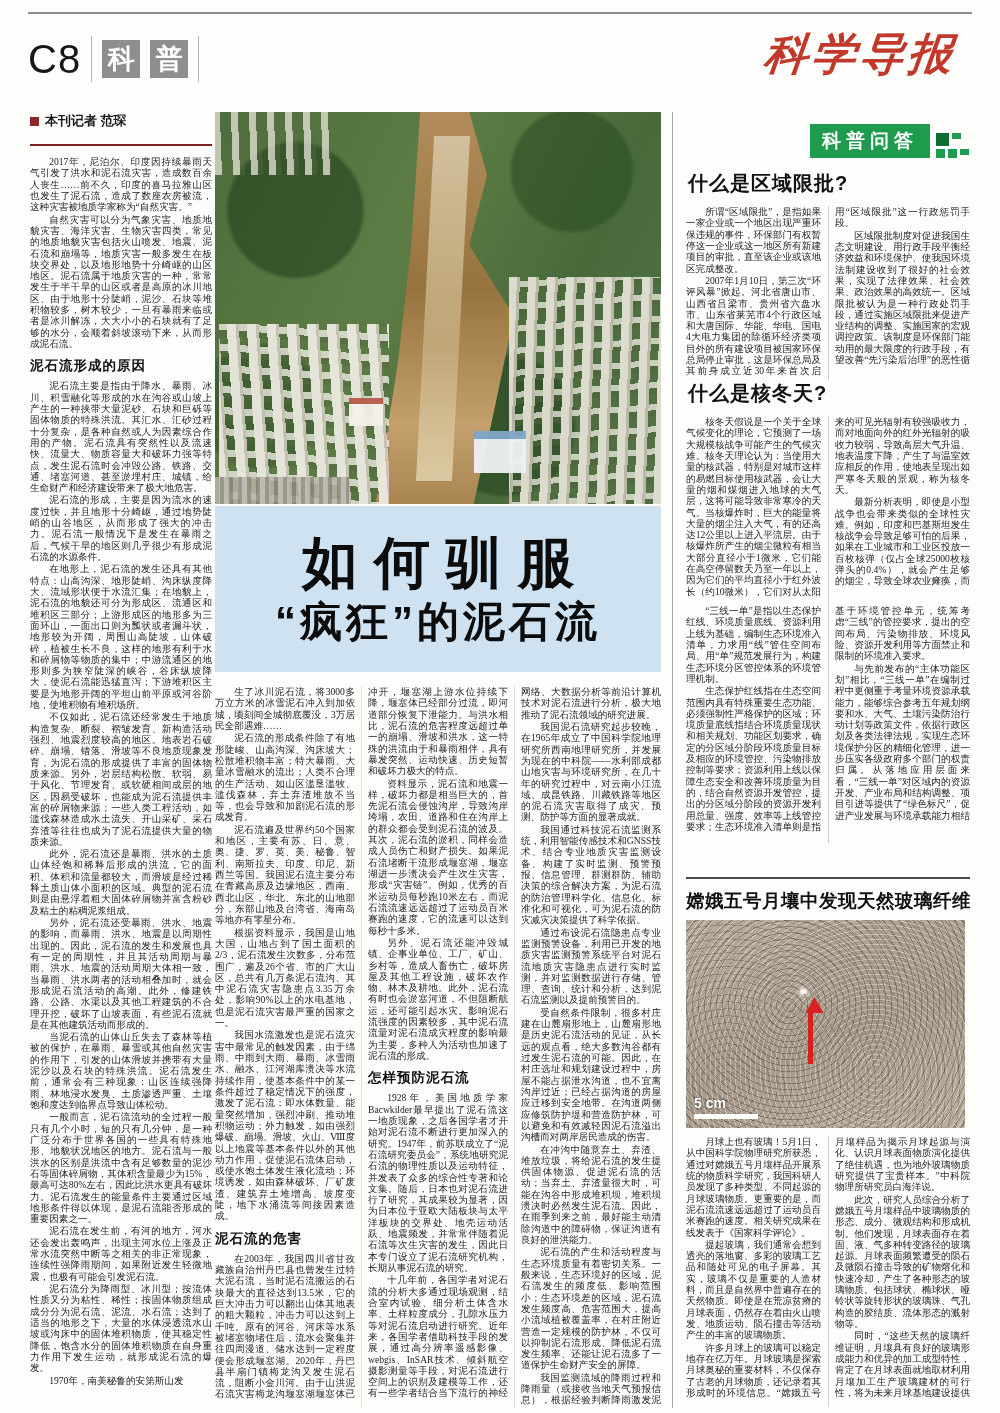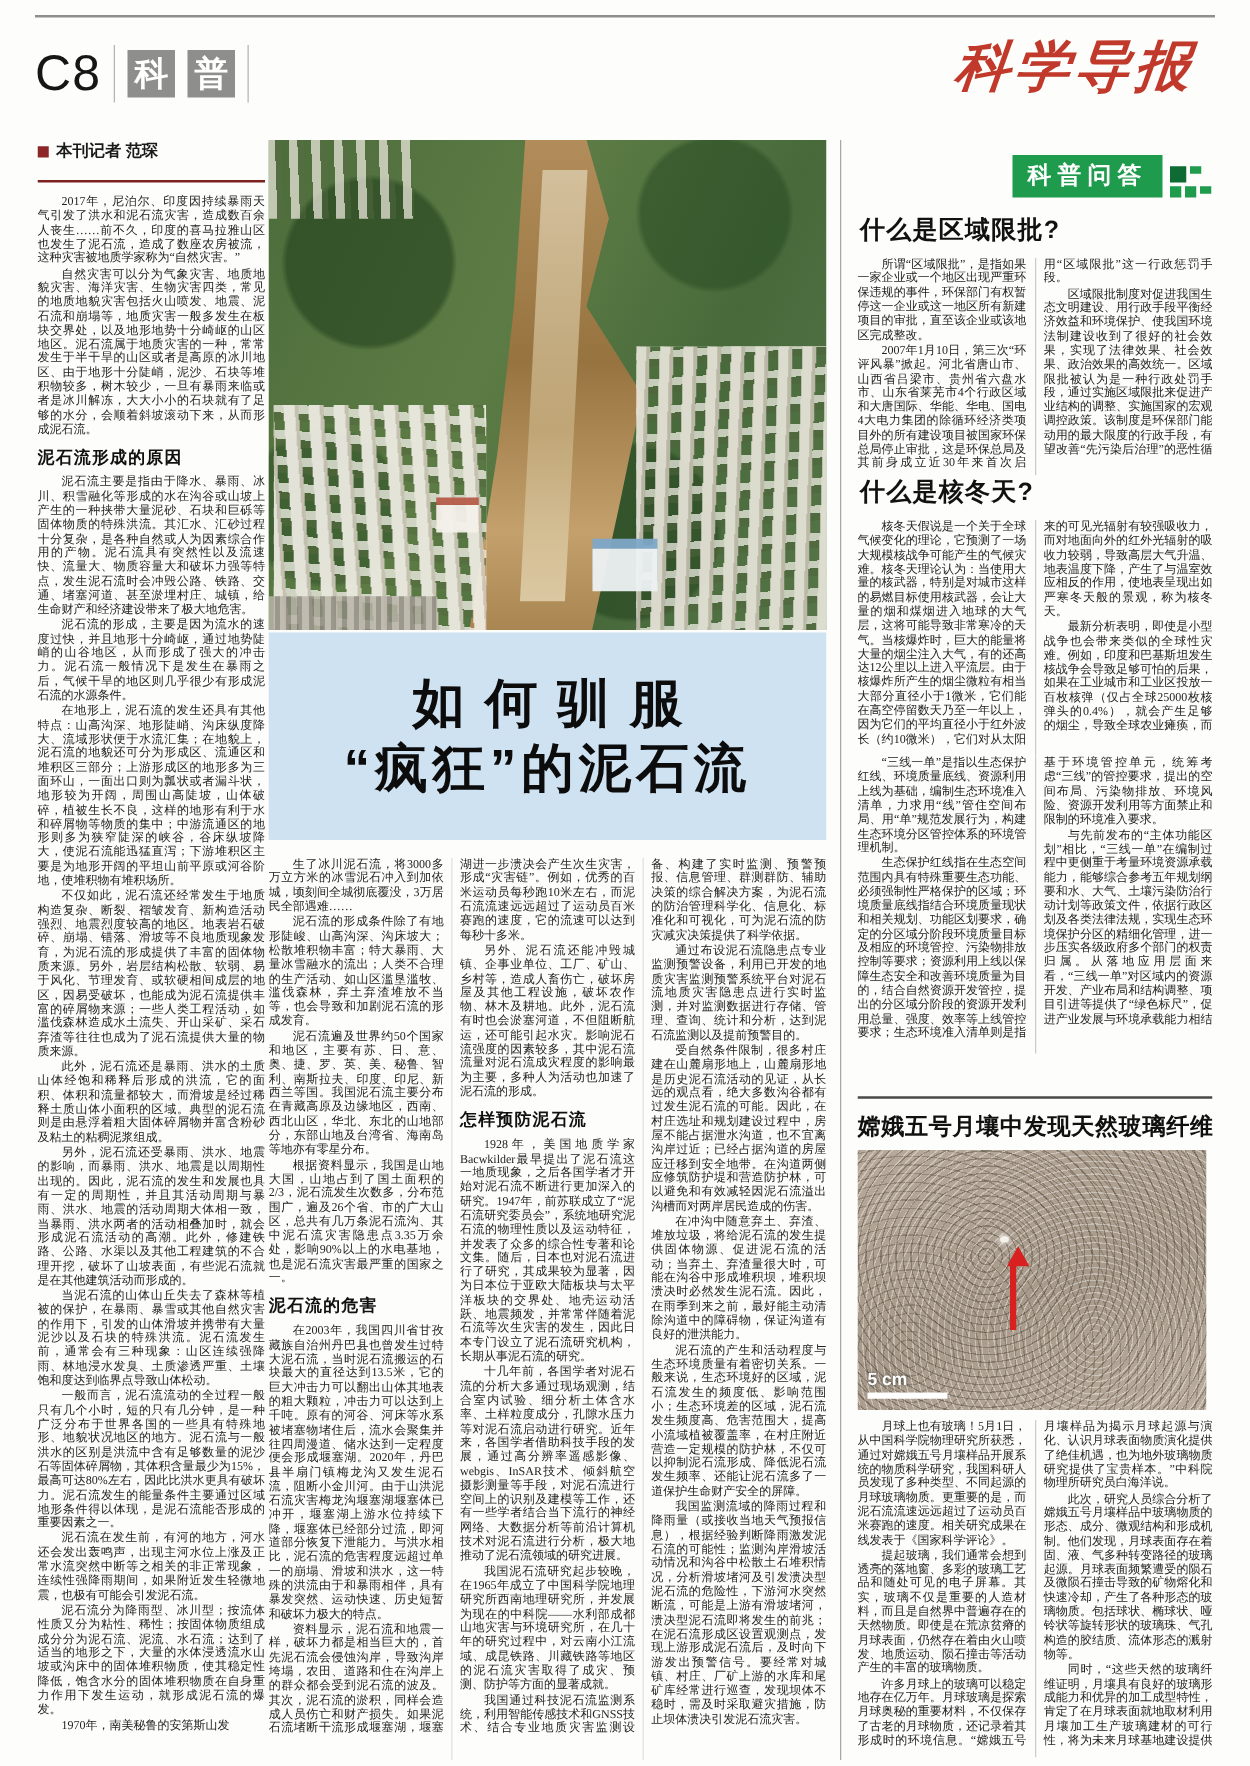--- a/index.html
+++ b/index.html
@@ -64,21 +64,21 @@
   .house-big { position:absolute; left:58%; bottom:8%; width:52px; height:34px; background:#eef2f4;
                box-shadow:0 -8px 0 0 #7fa8c9; opacity:.95; }
   .house-big2 { position:absolute; left:30%; bottom:20%; width:34px; height:22px; background:#f4f1ea;
                 box-shadow:0 -6px 0 0 #b75c4a; opacity:.95; }
   .street { position:absolute; left:0; bottom:0; width:30%; height:7%;
             background:repeating-linear-gradient(90deg,#b9b4a8 0 5px,#8e8a80 5px 9px); opacity:.85; }
 
   .headline-box { position:absolute; left:215px; top:506px; width:446px; height:166px;
                   background:#cfe2f2; display:flex; flex-direction:column; align-items:center; justify-content:center; gap:8px; }
   .hl1,.hl2 { font-family:"Liberation Sans","DejaVu Sans",sans-serif; font-weight:900; color:#0c0c0c; line-height:1.05; }
-  .hl1 { font-size:42px; letter-spacing:16px; text-indent:16px; }
+  .hl1 { font-size:56px; letter-spacing:16px; text-indent:16px; }
   .hl2 { font-size:42px; letter-spacing:4px; }
 
   .center-text { position:absolute; left:215px; top:686px; width:446px; height:722px; overflow:hidden;
                  column-count:3; column-gap:13px; column-rule:1px solid #e2dfd8; }
 
   .vdivider { position:absolute; left:672px; top:112px; width:1px; height:1296px; background:#a8a8a6; }
 
   
   .right-col { position:absolute; left:686px; top:112px; width:284px; height:1298px; overflow:hidden; }
   .qa-banner-row { display:flex; justify-content:flex-end; align-items:flex-end; gap:6px; margin:8px 0 12px; height:38px; }
@@ -172,20 +172,21 @@
   <div class="headline-box">
     <div class="hl1">如何驯服</div>
     <div class="hl2">“疯狂”的泥石流</div>
   </div>
 
   <div class="center-text">
       <p>生了冰川泥石流，将3000多万立方米的冰雪泥石冲入到加依城，顷刻间全城彻底覆没，3万居民全部遇难……</p>
       <p>泥石流的形成条件除了有地形陡峻、山高沟深、沟床坡大；松散堆积物丰富；特大暴雨、大量冰雪融水的流出；人类不合理的生产活动、如山区滥垦滥牧、滥伐森林，弃土弃渣堆放不当等，也会导致和加剧泥石流的形成发育。</p>
       <p>泥石流遍及世界约50个国家和地区，主要有苏、日、意、奥、捷、罗、英、美、秘鲁、智利、南斯拉夫、印度、印尼、新西兰等国。我国泥石流主要分布在青藏高原及边缘地区，西南、西北山区，华北、东北的山地部分，东部山地及台湾省、海南岛等地亦有零星分布。</p>
       <p>根据资料显示，我国是山地大国，山地占到了国土面积的2/3，泥石流发生次数多，分布范围广，遍及26个省、市的广大山区，总共有几万条泥石流沟、其中泥石流灾害隐患点3.35万余处，影响90%以上的水电基地，也是泥石流灾害最严重的国家之一。</p>
+      <p>我国水流激发也是泥石流灾害中最常见的触发因素，由于绵雨、中雨到大雨、暴雨、冰雪雨水、融水、江河湖库溃决等水流持续作用，使基本条件中的某一条件超过了稳定情况下的强度，激发了泥石流；即水体数量、能量突然增加，强烈冲刷、推动堆积物运动；外力触发，如由强烈爆破、崩塌、滑坡、火山、Ⅷ度以上地震等基本条件以外的其他动力作用，促使泥石流体启动，或使水饱土体发生液化流动；环境诱发，如由森林破坏、厂矿废渣、建筑弃土堆增高、坡度变陡，地下水涌流等间接因素造成。</p>
       <h3 class="sec-h">泥石流的危害</h3>
       <p>在2003年，我国四川省甘孜藏族自治州丹巴县也曾发生过特大泥石流，当时泥石流搬运的石块最大的直径达到13.5米，它的巨大冲击力可以翻出山体其地表的粗大颗粒，冲击力可以达到上千吨。原有的河谷、河床等水系被堵塞物堵住后，流水会聚集并往四周漫道、储水达到一定程度便会形成堰塞湖。2020年，丹巴县半扇门镇梅龙沟又发生泥石流，阻断小金川河。由于山洪泥石流灾害梅龙沟堰塞湖堰塞体已冲开，堰塞湖上游水位持续下降，堰塞体已经部分过流，即河道部分恢复下泄能力。与洪水相比，泥石流的危害程度远超过单一的崩塌、滑坡和洪水，这一特殊的洪流由于和暴雨相伴，具有暴发突然、运动快速、历史短暂和破坏力极大的特点。</p>
       <p>资料显示，泥石流和地震一样，破坏力都是相当巨大的，首先泥石流会侵蚀沟岸，导致沟岸垮塌，农田、道路和住在沟岸上的群众都会受到泥石流的波及。其次，泥石流的淤积，同样会造成人员伤亡和财产损失。如果泥石流堵断干流形成堰塞湖，堰塞湖进一步溃决会产生次生灾害，形成“灾害链”。例如，优秀的百米运动员每秒跑10米左右，而泥石流流速远远超过了运动员百米赛跑的速度，它的流速可以达到每秒十多米。</p>
       <p>另外、泥石流还能冲毁城镇、企事业单位、工厂、矿山、乡村等，造成人畜伤亡，破坏房屋及其他工程设施，破坏农作物、林木及耕地。此外，泥石流有时也会淤塞河道，不但阻断航运，还可能引起水灾。影响泥石流强度的因素较多，其中泥石流流量对泥石流成灾程度的影响最为主要，多种人为活动也加速了泥石流的形成。</p>
       <h3 class="sec-h">怎样预防泥石流</h3>
       <p>1928年，美国地质学家Bacwkilder最早提出了泥石流这一地质现象，之后各国学者才开始对泥石流不断进行更加深入的研究。1947年，前苏联成立了“泥石流研究委员会”，系统地研究泥石流的物理性质以及运动特征，并发表了众多的综合性专著和论文集。随后，日本也对泥石流进行了研究，其成果较为显著，因为日本位于亚欧大陆板块与太平洋板块的交界处、地壳运动活跃、地震频发，并常常伴随着泥石流等次生灾害的发生，因此日本专门设立了泥石流研究机构，长期从事泥石流的研究。</p>
       <p>十几年前，各国学者对泥石流的分析大多通过现场观测，结合室内试验、细分析土体含水率、土样粒度成分，孔隙水压力等对泥石流启动进行研究。近年来，各国学者借助科技手段的发展，通过高分辨率遥感影像、webgis、InSAR技术、倾斜航空摄影测量等手段，对泥石流进行空间上的识别及建模等工作，还有一些学者结合当下流行的神经网络、大数据分析等前沿计算机技术对泥石流进行分析，极大地推动了泥石流领域的研究进展。</p>
       <p>我国泥石流研究起步较晚，在1965年成立了中国科学院地理研究所西南地理研究所，并发展为现在的中科院——水利部成都山地灾害与环境研究所，在几十年的研究过程中，对云南小江流域、成昆铁路、川藏铁路等地区的泥石流灾害取得了成灾、预测、防护等方面的显著成就。</p>
       <p>我国通过科技泥石流监测系统，利用智能传感技术和GNSS技术、结合专业地质灾害监测设备、构建了实时监测、预警预报、信息管理、群测群防、辅助决策的综合解决方案，为泥石流的防治管理科学化、信息化、标准化和可视化，可为泥石流的防灾减灾决策提供了科学依据。</p>
       <p>通过布设泥石流隐患点专业监测预警设备，利用已开发的地质灾害监测预警系统平台对泥石流地质灾害隐患点进行实时监测，并对监测数据进行存储、管理、查询、统计和分析，达到泥石流监测以及提前预警目的。</p>

